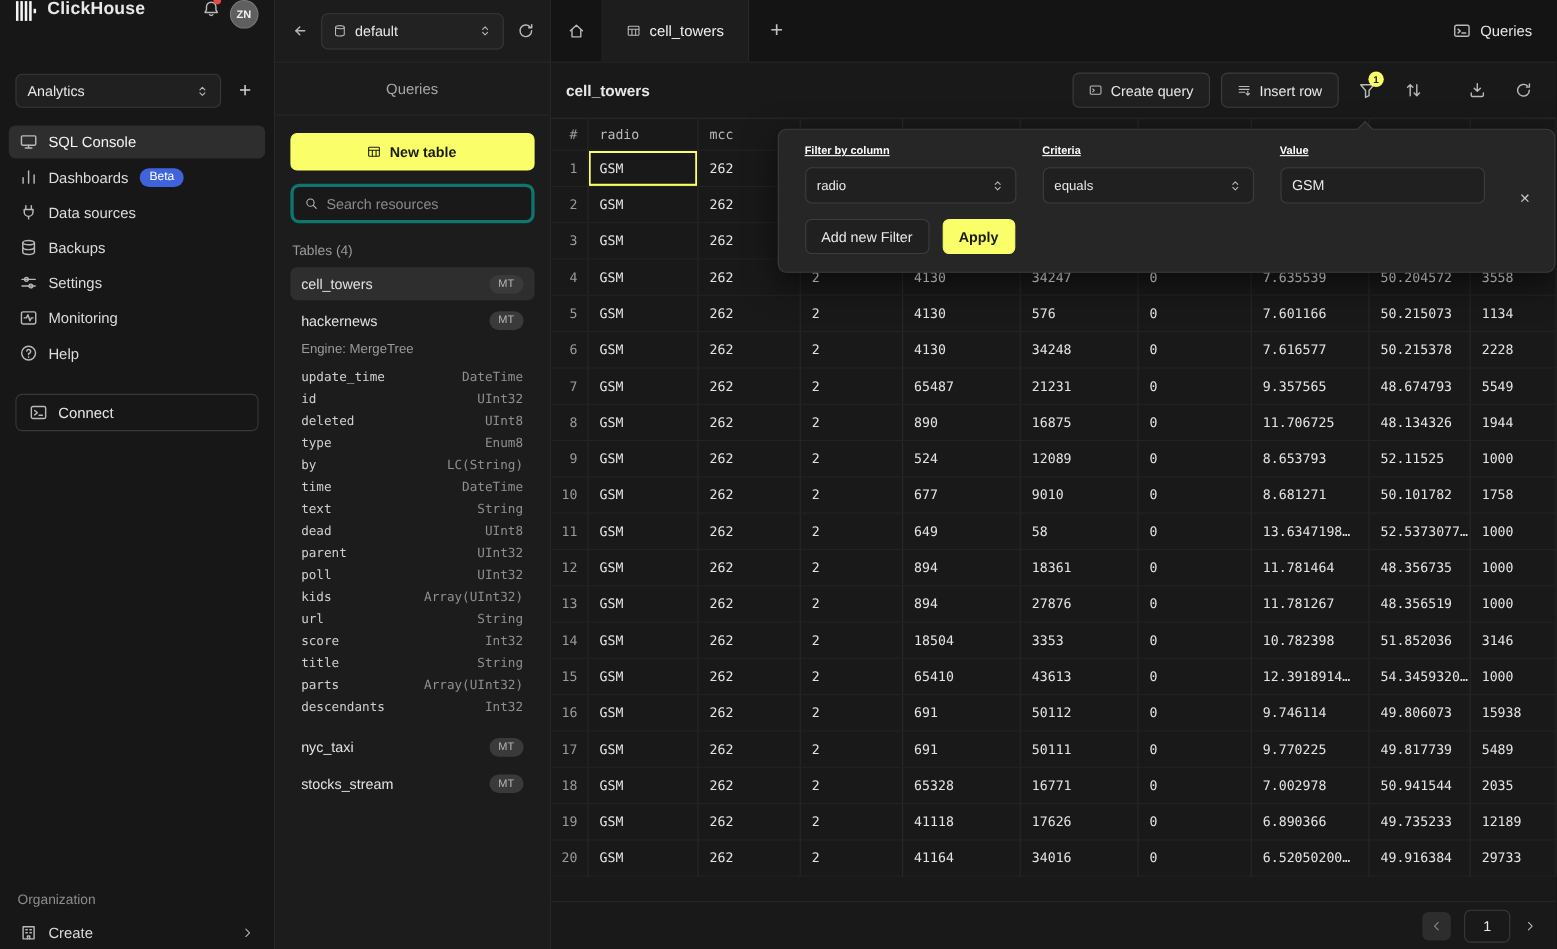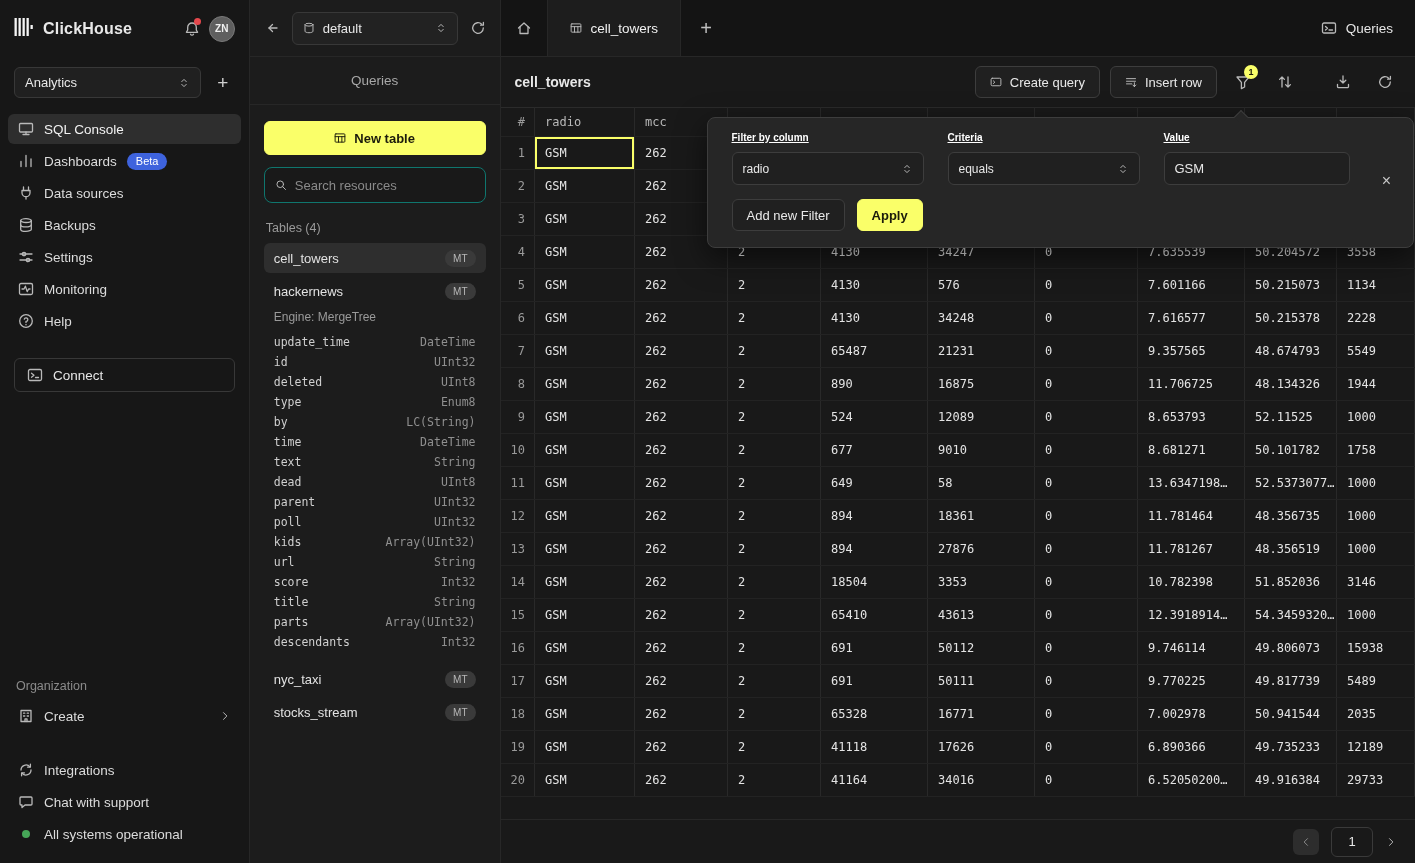--- a/index.html
+++ b/index.html
@@ -7,21 +7,21 @@
   body { background:#141414; color:#e8e8e8; font-family:"Liberation Sans",sans-serif; font-size:13px; }
   button { font-family:inherit; cursor:default; }
   .app { display:flex; height:100%; }
 
   .icon { width:16px; height:16px; stroke:#b9b9b9; fill:none; stroke-width:1.3; stroke-linecap:round; stroke-linejoin:round; flex:none; }
   .icon.s { width:12px; height:12px; }
   .icon.dark { stroke:#20200c; }
 
   
   .sidebar { width:250px; background:#171717; border-right:1px solid #272727; display:flex; flex-direction:column; }
-  .sb-header { height:57px; display:flex; align-items:center; gap:9px; padding:0 14px; }
+  .sb-header { height:57px; display:flex; align-items:flex-start; gap:9px; padding:0 14px; }
   .brand { font-size:16px; font-weight:700; letter-spacing:.2px; }
   .sb-sp { flex:1; }
   .bell { position:relative; background:none; border:none; display:flex; }
   .bell-dot { position:absolute; top:-3px; right:-1px; width:7px; height:7px; border-radius:50%; background:#e5484d; }
   .avatar { width:26px; height:26px; border-radius:50%; background:#5f5f5f; border:1px solid #7a7a7a; display:flex; align-items:center; justify-content:center; font-size:10px; font-weight:700; color:#f0f0f0; }
 
   .ws-row { display:flex; align-items:center; gap:10px; padding:10px 14px 8px; }
   .ws-select { flex:1; height:31px; background:#202020; border:1px solid #383838; border-radius:6px; display:flex; align-items:center; justify-content:space-between; padding:0 10px; }
   .plus-btn { width:24px; height:24px; background:none; border:none; color:#cfcfcf; font-size:19px; line-height:1; display:flex; align-items:center; justify-content:center; }
 
@@ -43,21 +43,21 @@
   .icon-plain { background:none; border:none; display:flex; align-items:center; justify-content:center; }
   .db-select { flex:1; height:33px; background:#222; border:1px solid #383838; border-radius:6px; display:flex; align-items:center; gap:8px; padding:0 10px; }
   .db-select .lbl { flex:1; }
   .ex-tabs { display:flex; border-bottom:1px solid #272727; }
   .ex-tab { flex:1; height:47px; background:none; border:none; display:flex; align-items:center; justify-content:center; font-size:13.5px; color:#a8a8a8; }
   .ex-tab.active { color:#fff; box-shadow:inset 0 -2px 0 var(--accent,#faff69); }
   .ex-body { flex:1; padding:16px 14px; overflow:hidden; }
   .btn { height:32px; border:1px solid #3d3d3d; border-radius:6px; background:#202020; color:#e8e8e8; display:inline-flex; align-items:center; gap:8px; padding:2px 14px; font-size:13px; }
   .btn.accent { background:var(--accent,#faff69); border-color:var(--accent,#faff69); color:#1b1b0b; font-weight:600; }
   .newtable-btn { width:100%; height:34px; justify-content:center; margin-bottom:12px; }
-  .search { height:36px; background:#191919; border:1px solid #0f766e; border-radius:8px; display:flex; align-items:center; gap:8px; padding:0 10px; }
+  .search { height:36px; background:#191919; border:3px solid #0f766e; border-radius:8px; display:flex; align-items:center; gap:8px; padding:0 10px; }
   .search input { background:none; border:none; outline:none; color:#ddd; font-size:13px; width:100%; }
   .search input::placeholder { color:#8a8a8a; }
   .section-label { color:#9a9a9a; font-size:12.5px; margin:18px 0 8px; padding:0 2px; }
   .tbl-item { height:30px; display:flex; align-items:center; gap:8px; padding:0 10px; border-radius:6px; font-size:13px; color:#e2e2e2; margin-bottom:3px; }
   .tbl-item .name { flex:1; }
   .tbl-item.selected { background:#2e2e2e; }
   .mt { background:#3a3a3a; color:#b8b8b8; font-size:10px; padding:3px 8px; border-radius:9px; }
   .engine { color:#9a9a9a; font-size:12px; margin:4px 0 8px; padding:0 10px; }
   .schema { font-family:"DejaVu Sans Mono",monospace; font-size:11.5px; padding:0 10px; margin-bottom:12px; }
   .schema-row { display:flex; justify-content:space-between; line-height:20px; }
@@ -216,39 +216,20 @@
             <rect x="3" y="2.5" width="10" height="11"></rect>
             <path d="M5.5 5.2h1.3M9.2 5.2h1.3M5.5 8h1.3M9.2 8h1.3M7 13.5v-2.6h2v2.6"></path>
           </svg>
         <span>Create</span>
         <svg class="icon s chev-right" viewBox="0 0 16 16">
             <path d="M6 3.5 10.5 8 6 12.5"></path>
           </svg>
       </div>
     </div>
 
-    <div class="sb-footer">
-      <div class="nav-item">
-        <svg class="icon" viewBox="0 0 16 16">
-            <path d="M13 8a5 5 0 0 1-8.9 3.1M3 8a5 5 0 0 1 8.9-3.1"></path>
-            <path d="M12.4 2.2v2.9h-2.9M3.6 13.8v-2.9h2.9"></path>
-          </svg>
-        <span>Integrations</span>
-      </div>
-      <div class="nav-item">
-        <svg class="icon" viewBox="0 0 16 16">
-            <path d="M3 3h10a1 1 0 0 1 1 1v6a1 1 0 0 1-1 1H7l-3 2.5V11H3a1 1 0 0 1-1-1V4a1 1 0 0 1 1-1z"></path>
-          </svg>
-        <span>Chat with support</span>
-      </div>
-      <div class="nav-item">
-        <i class="status-dot"></i>
-        <span>All systems operational</span>
-      </div>
-    </div>
   </aside>
 
   <section class="explorer">
     <div class="ex-header">
       <button class="icon-plain">
         <svg class="icon" viewBox="0 0 16 16">
             <path d="M13 8H5"></path>
             <path d="M8.5 4.5 5 8l3.5 3.5"></path>
           </svg>
       </button>

